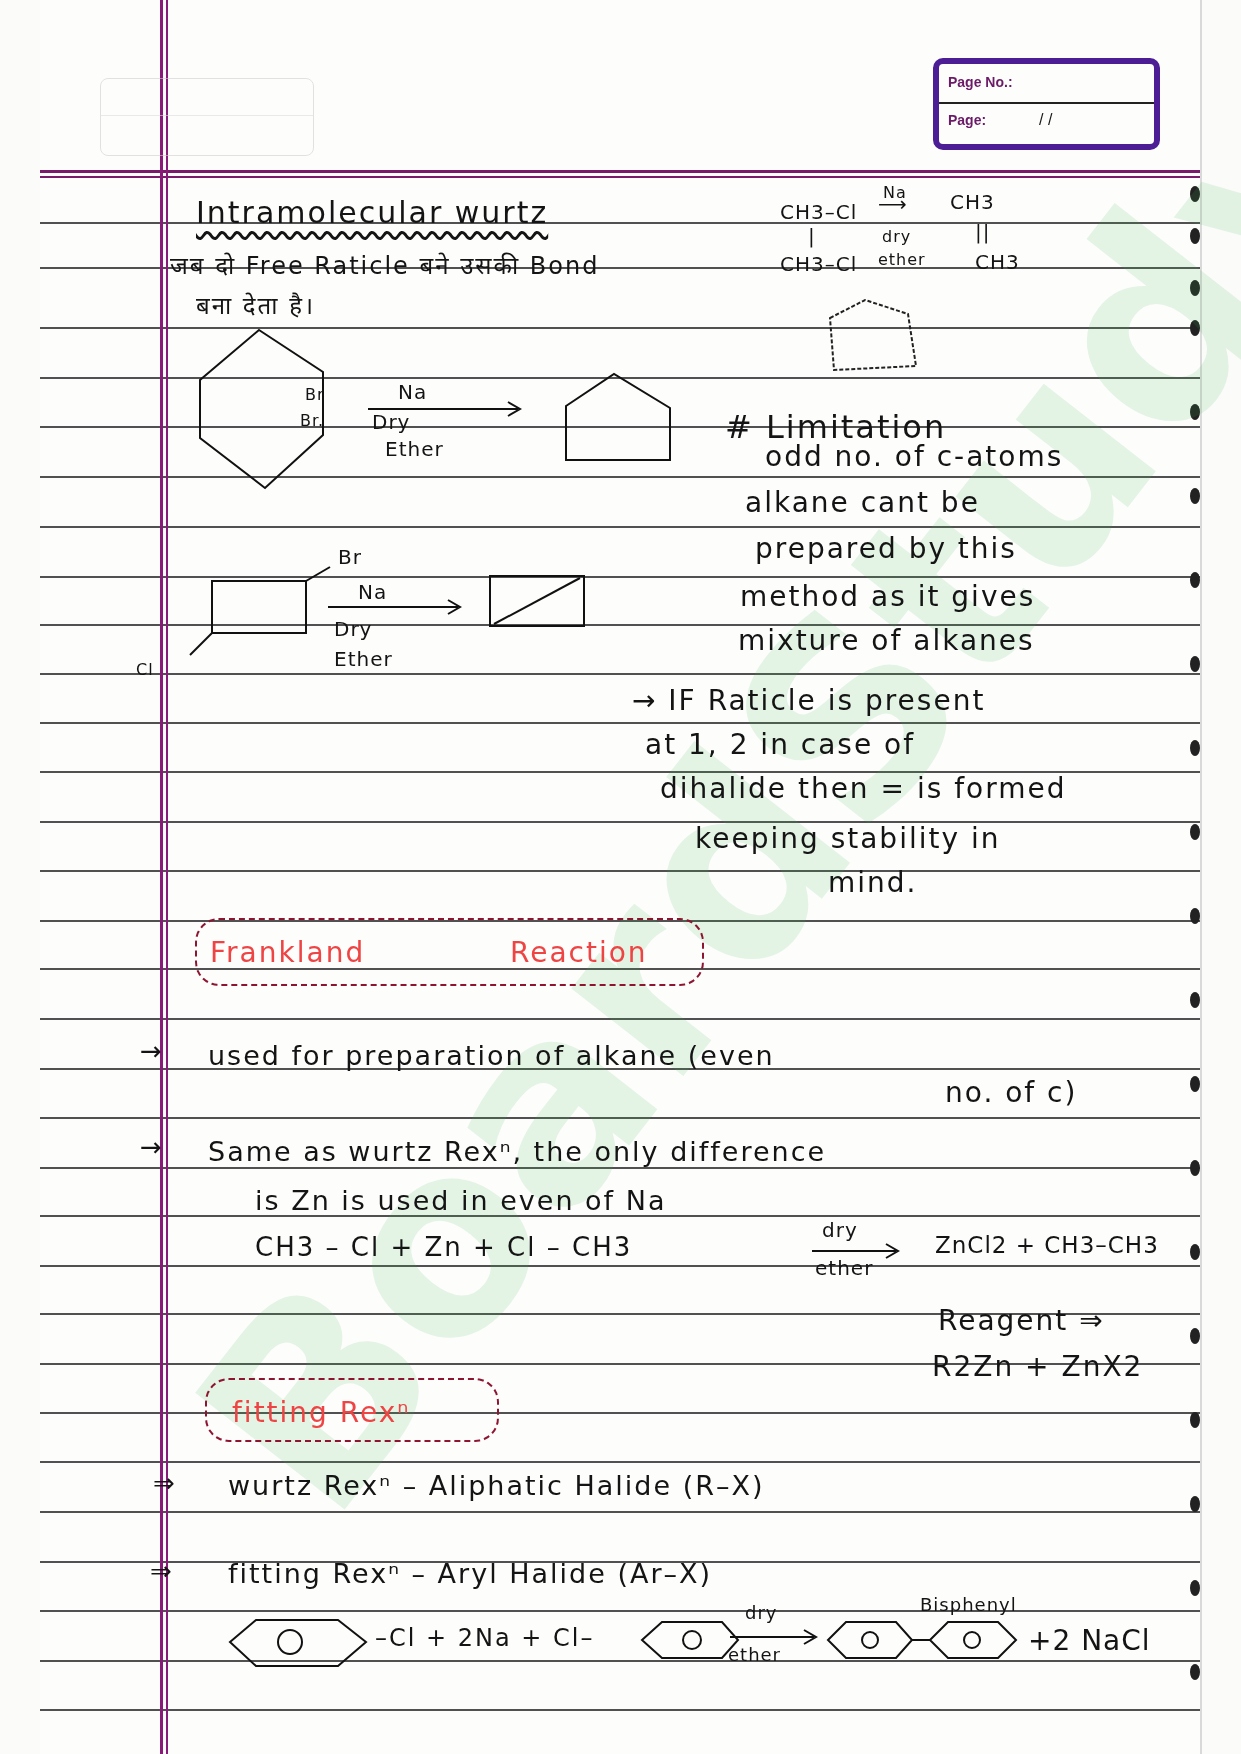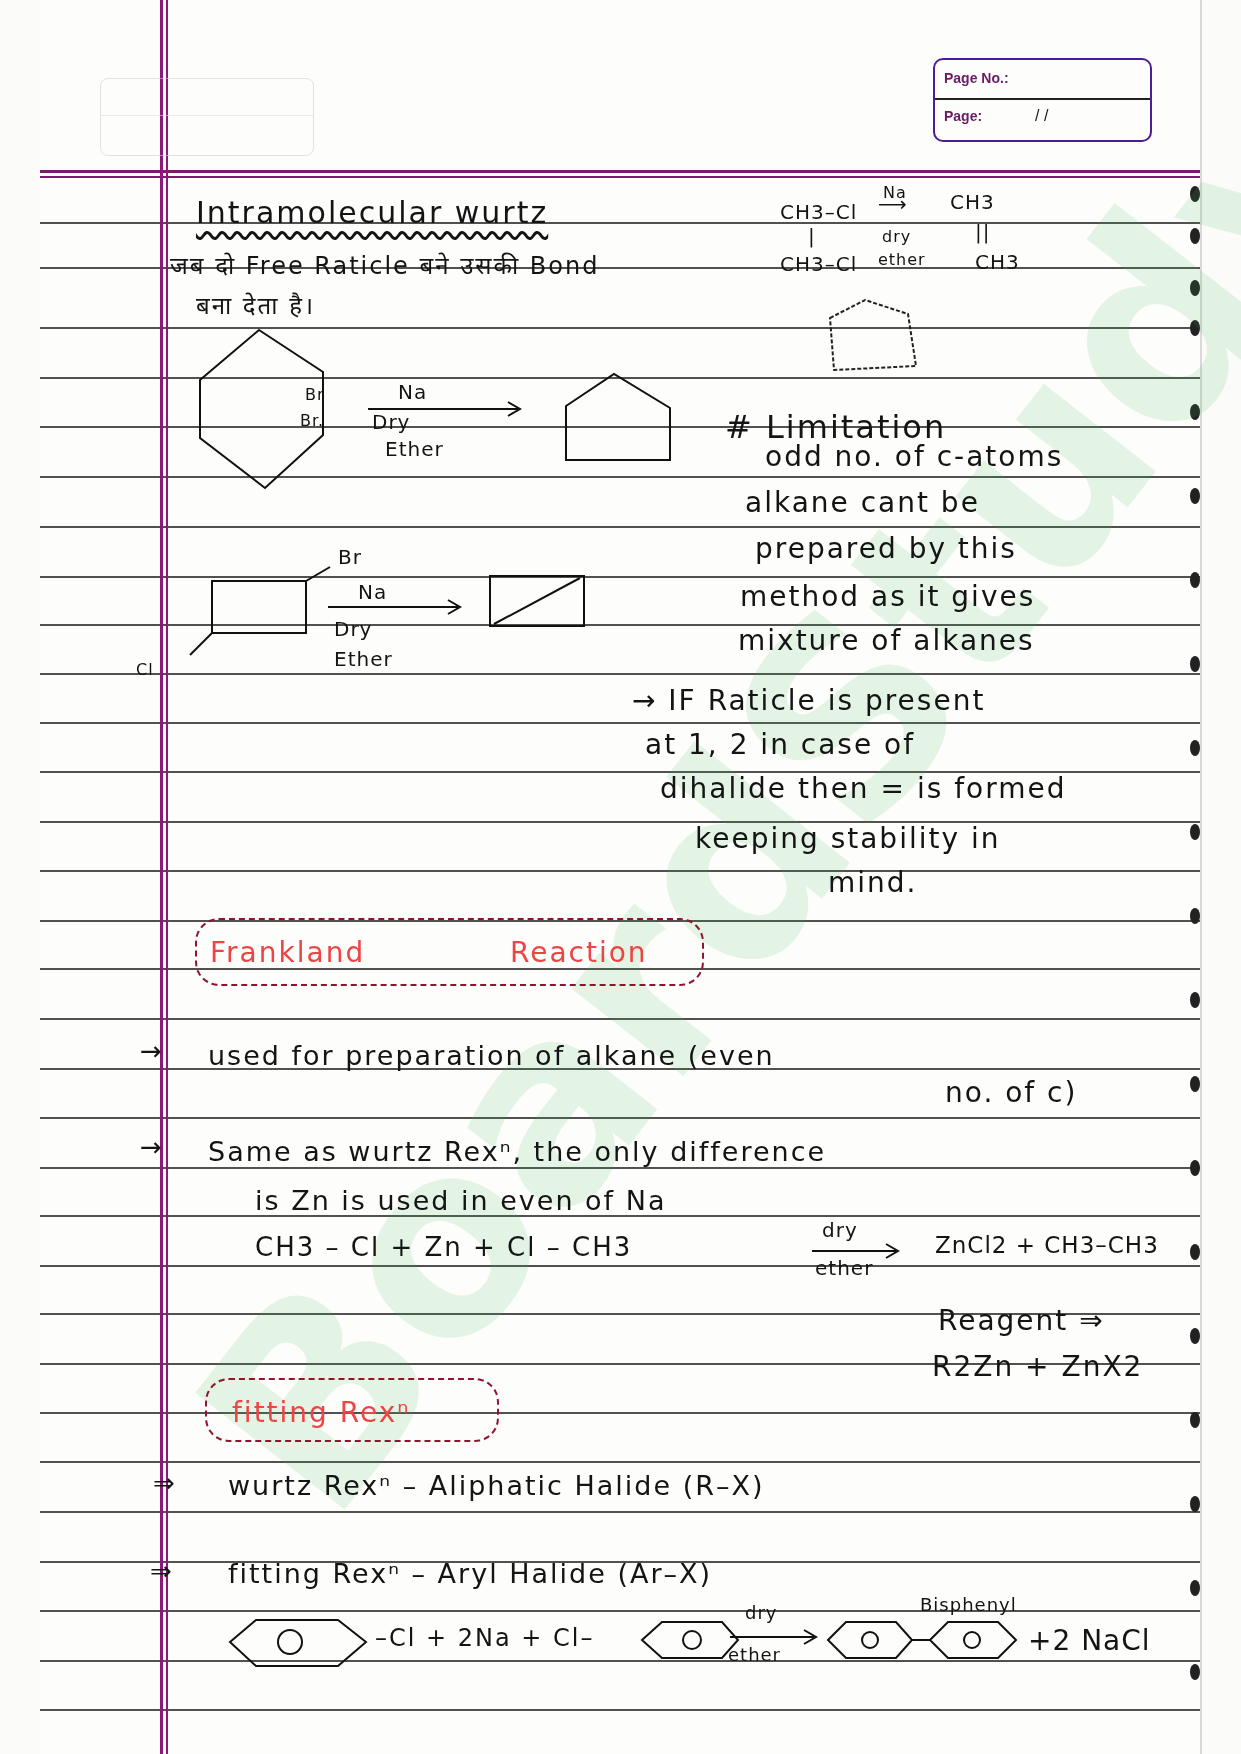--- a/index.html
+++ b/index.html
@@ -8,21 +8,21 @@
     background:#fbfbfa;
     font-family:"DejaVu Sans", sans-serif; color:#1a1a1a;
   }
   .page { position:absolute; left:40px; top:0; width:1160px; height:1754px; background:#fdfdfc; border-right:2px solid #d9d9d9; }
   .rule { position:absolute; left:40px; width:1160px; height:2px; background:#333; opacity:.85; }
   .rule.top1 { height:3px; background:#7a1a6a; opacity:1; }
   .margin { position:absolute; top:0; height:1754px; width:3px; background:#8a1a7a; }
   .hole { position:absolute; right:41px; width:10px; height:16px; border-radius:50%; background:#222; }
   .faint-box { position:absolute; left:100px; top:78px; width:212px; height:76px; border:1px solid #d0d0d0; border-radius:8px; opacity:.6; }
   .faint-box .ln { position:absolute; left:0; right:0; top:36px; height:1px; background:#ddd; }
-  .pagebox { position:absolute; left:933px; top:58px; width:215px; height:80px; border:2px solid #4c1d95; border-radius:10px; }
+  .pagebox { position:absolute; left:933px; top:58px; width:215px; height:80px; border:6px solid #4c1d95; border-radius:10px; }
   .pagebox .div { position:absolute; left:0; right:0; top:38px; height:2px; background:#222; }
   .pagebox .lbl { position:absolute; left:9px; font:bold 14px "Liberation Sans", sans-serif; color:#6a1a66; }
   .pagebox .slash { position:absolute; top:47px; font:16px "Liberation Sans", sans-serif; }
   .hw { position:absolute; font-family:"DejaVu Sans", sans-serif; font-size:28px; letter-spacing:2px; color:#141414; white-space:nowrap; }
   .hw.sm { font-size:20px; letter-spacing:1px; }
   .hw.xs { font-size:16px; letter-spacing:1px; }
   .hw.red { color:#ef4444; }
   .ul { text-decoration:underline; text-decoration-style:wavy; text-underline-offset:8px; }
   .cloud { position:absolute; border:2px dashed #8e1430; border-radius:24px; }
   .arrow-sym { position:absolute; font-size:26px; color:#141414; }

